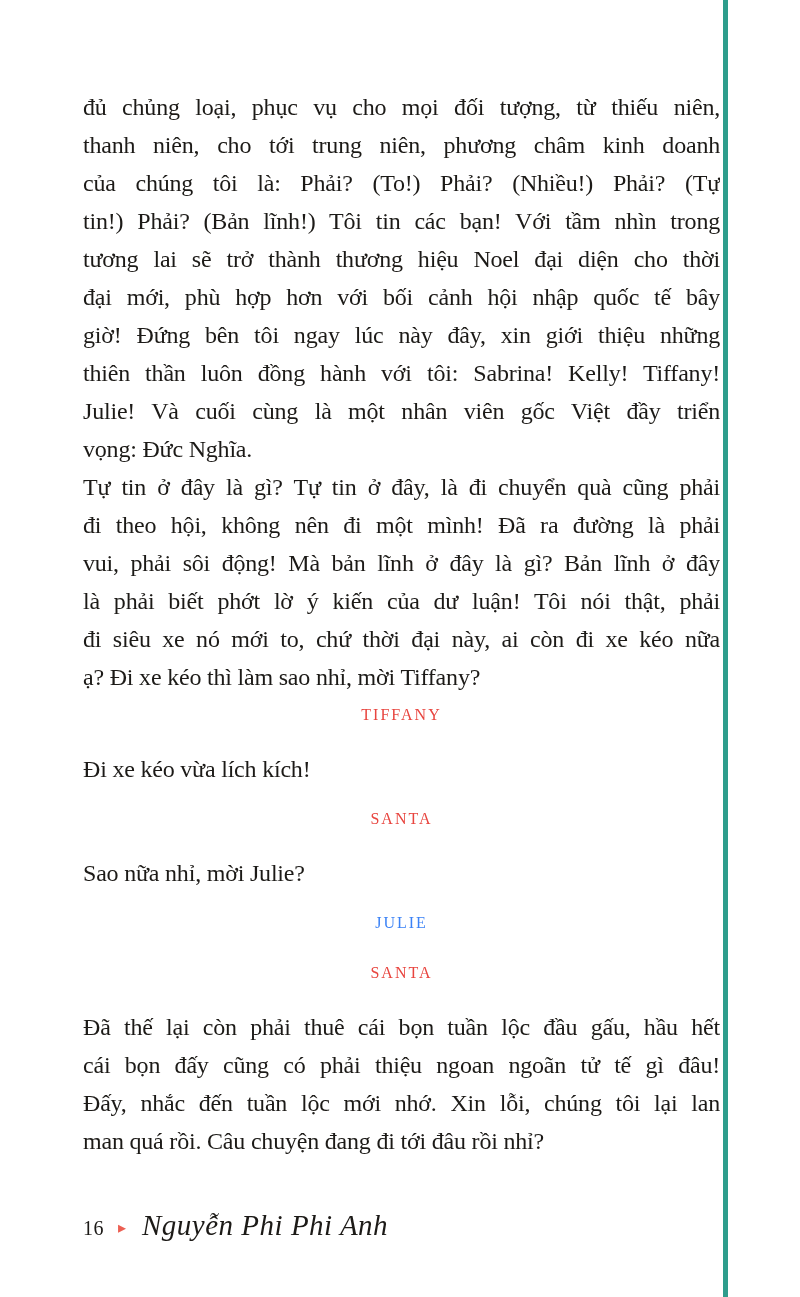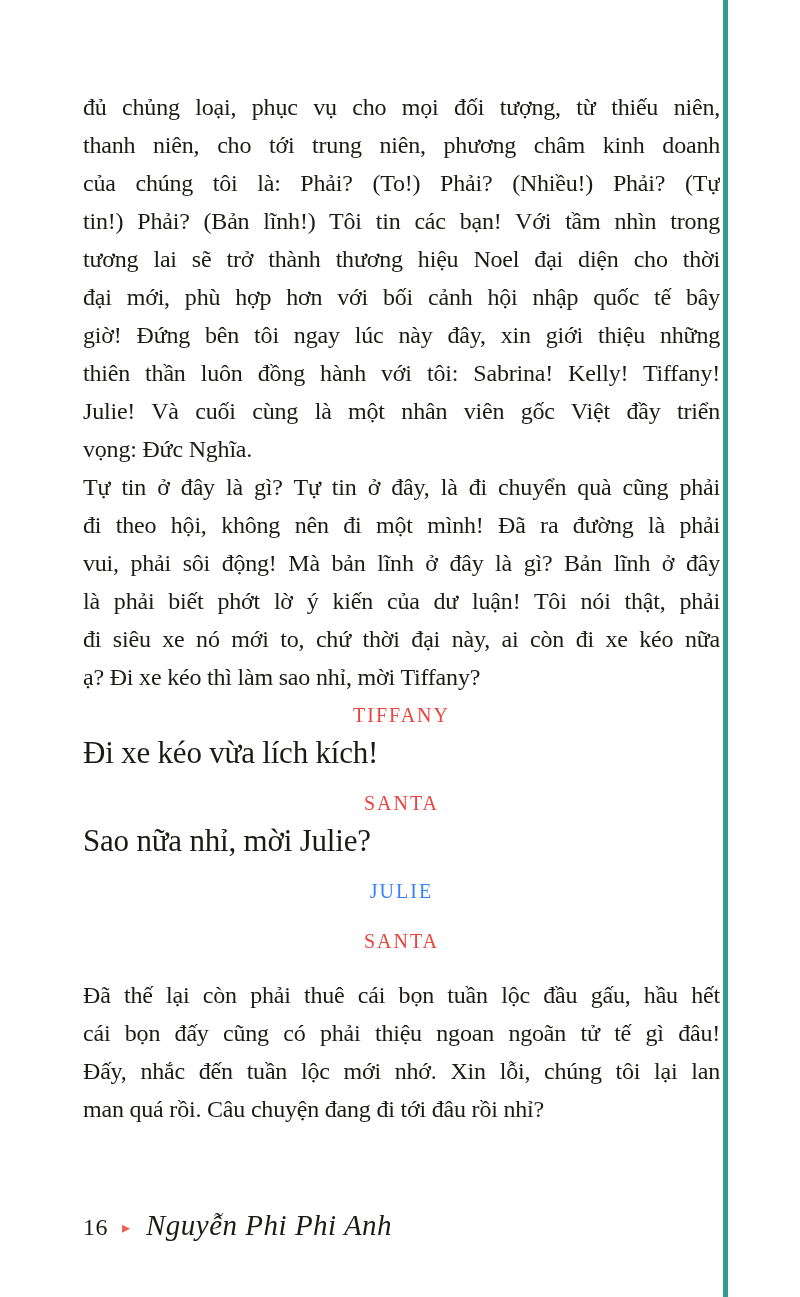--- a/index.html
+++ b/index.html
@@ -38,44 +38,45 @@
     letter-spacing: -0.2px;
     text-align: justify;
     text-align-last: justify;
     white-space: normal;
   }
   .para .tline:last-child {
     text-align-last: left;
   }
   .cue {
     margin-top: 12px;
-    font-size: 20px;
+    font-size: 16px;
     line-height: 38px;
     letter-spacing: 2px;
     text-align: center;
   }
   .cue.first { margin-top: 0; }
   .dialogue {
-    font-size: 31px;
+    font-size: 24px;
     line-height: 38px;
     letter-spacing: -0.2px;
     text-align: left;
+    margin-top: 16px;
   }
   .para.after-cue { margin-top: 16px; }
   .footer {
     position: absolute;
     left: 83px;
     top: 1206px;
     width: 637px;
     display: flex;
     align-items: baseline;
     line-height: 38px;
   }
   .footer .page-num {
-    font-size: 24px;
+    font-size: 20px;
     letter-spacing: 0.5px;
     text-align: center;
   }
   .footer .tri {
     font-size: 16px;
     margin: 0 16px 0 14px;
     position: relative;
     top: -2px;
   }
   .footer .author {

